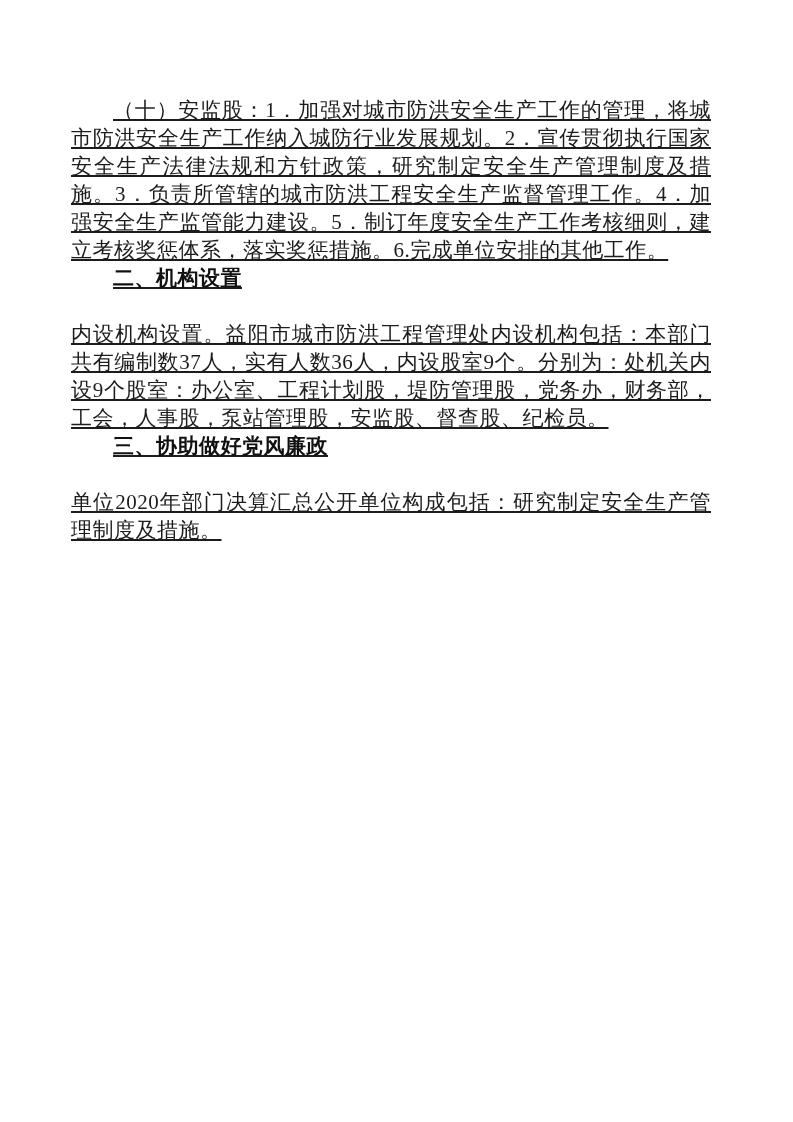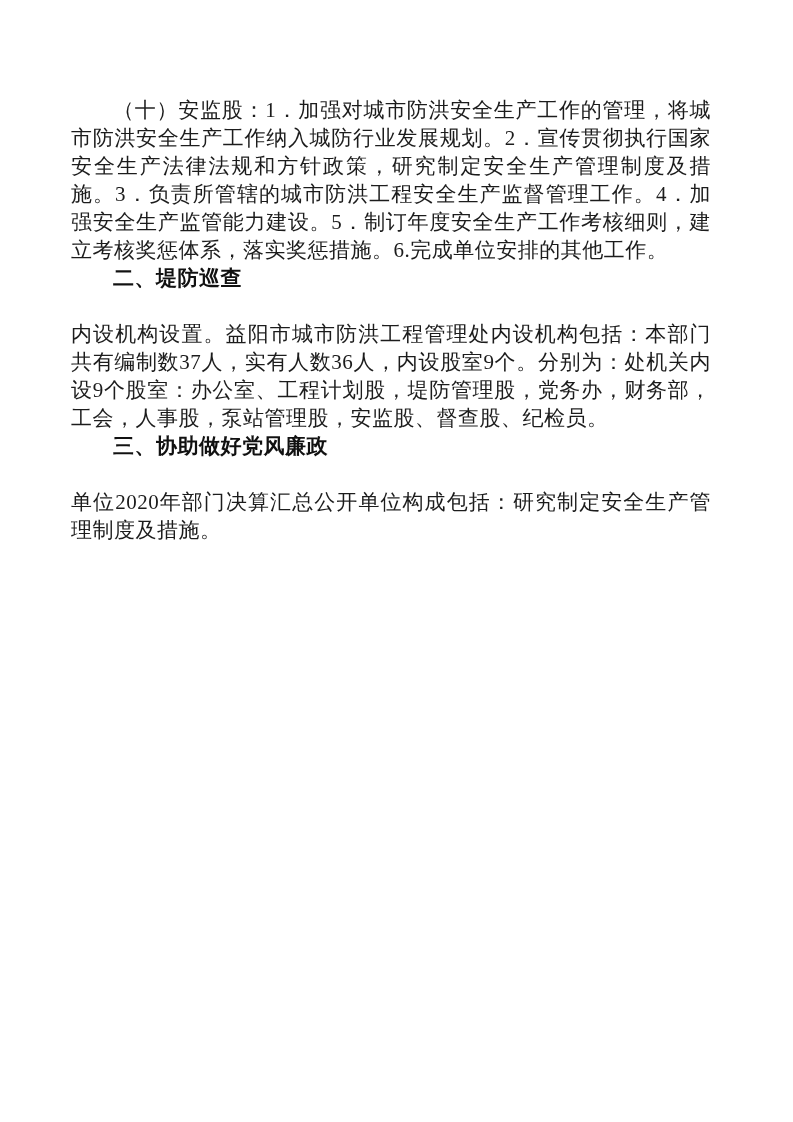--- a/index.html
+++ b/index.html
@@ -19,20 +19,21 @@
     position: absolute;
     left: 71px;
     top: 96px;
     width: 640px;
     color: #1c1c1c;
     font-family: "Liberation Serif", "DejaVu Serif", serif;
     font-size: 21px;
     line-height: 28px;
     text-align: justify;
     letter-spacing: 0.5px;
+    text-decoration: underline;
   }
   .content p {
     margin: 0;
   }
   .para-indent {
     text-indent: 2em;
   }
   .doc-heading {
     margin: 0 0 28px 0;
     text-indent: 2em;
@@ -47,21 +48,21 @@
 </head>
 <body>
 
 <div class="page">
   <div class="content">
 
     <p class="para-indent">（十）安监股：1．加强对城市防洪安全生产工作的管理，将城市防洪安全生产工作纳入城防行业发展规划。2．宣传贯彻执行国家安全生产法律法规和方针政策，研究制定安全生产管理制度及措施。3．负责所管辖的城市防洪工程安全生产监督管理工作。4．加强安全生产监管能力建设。5．制订年度安全生产工作考核细则，建立考核奖惩体系，落实奖惩措施。6.完成单位安排的其他工作。</p>
 
 
 
-    <h2 class="doc-heading">二、堤防巡查</h2>
+    <h2 class="doc-heading">二、机构设置</h2>
 
     <p>内设机构设置。益阳市城市防洪工程管理处内设机构包括：本部门共有编制数37人，实有人数36人，内设股室9个。分别为：处机关内设9个股室：办公室、工程计划股，堤防管理股，党务办，财务部，工会，人事股，泵站管理股，安监股、督查股、纪检员。</p>
 
     <h2 class="doc-heading">三、协助做好党风廉政</h2>
 
     <p>单位2020年部门决算汇总公开单位构成包括：研究制定安全生产管理制度及措施。</p>
 
   </div>
 </div>
 

